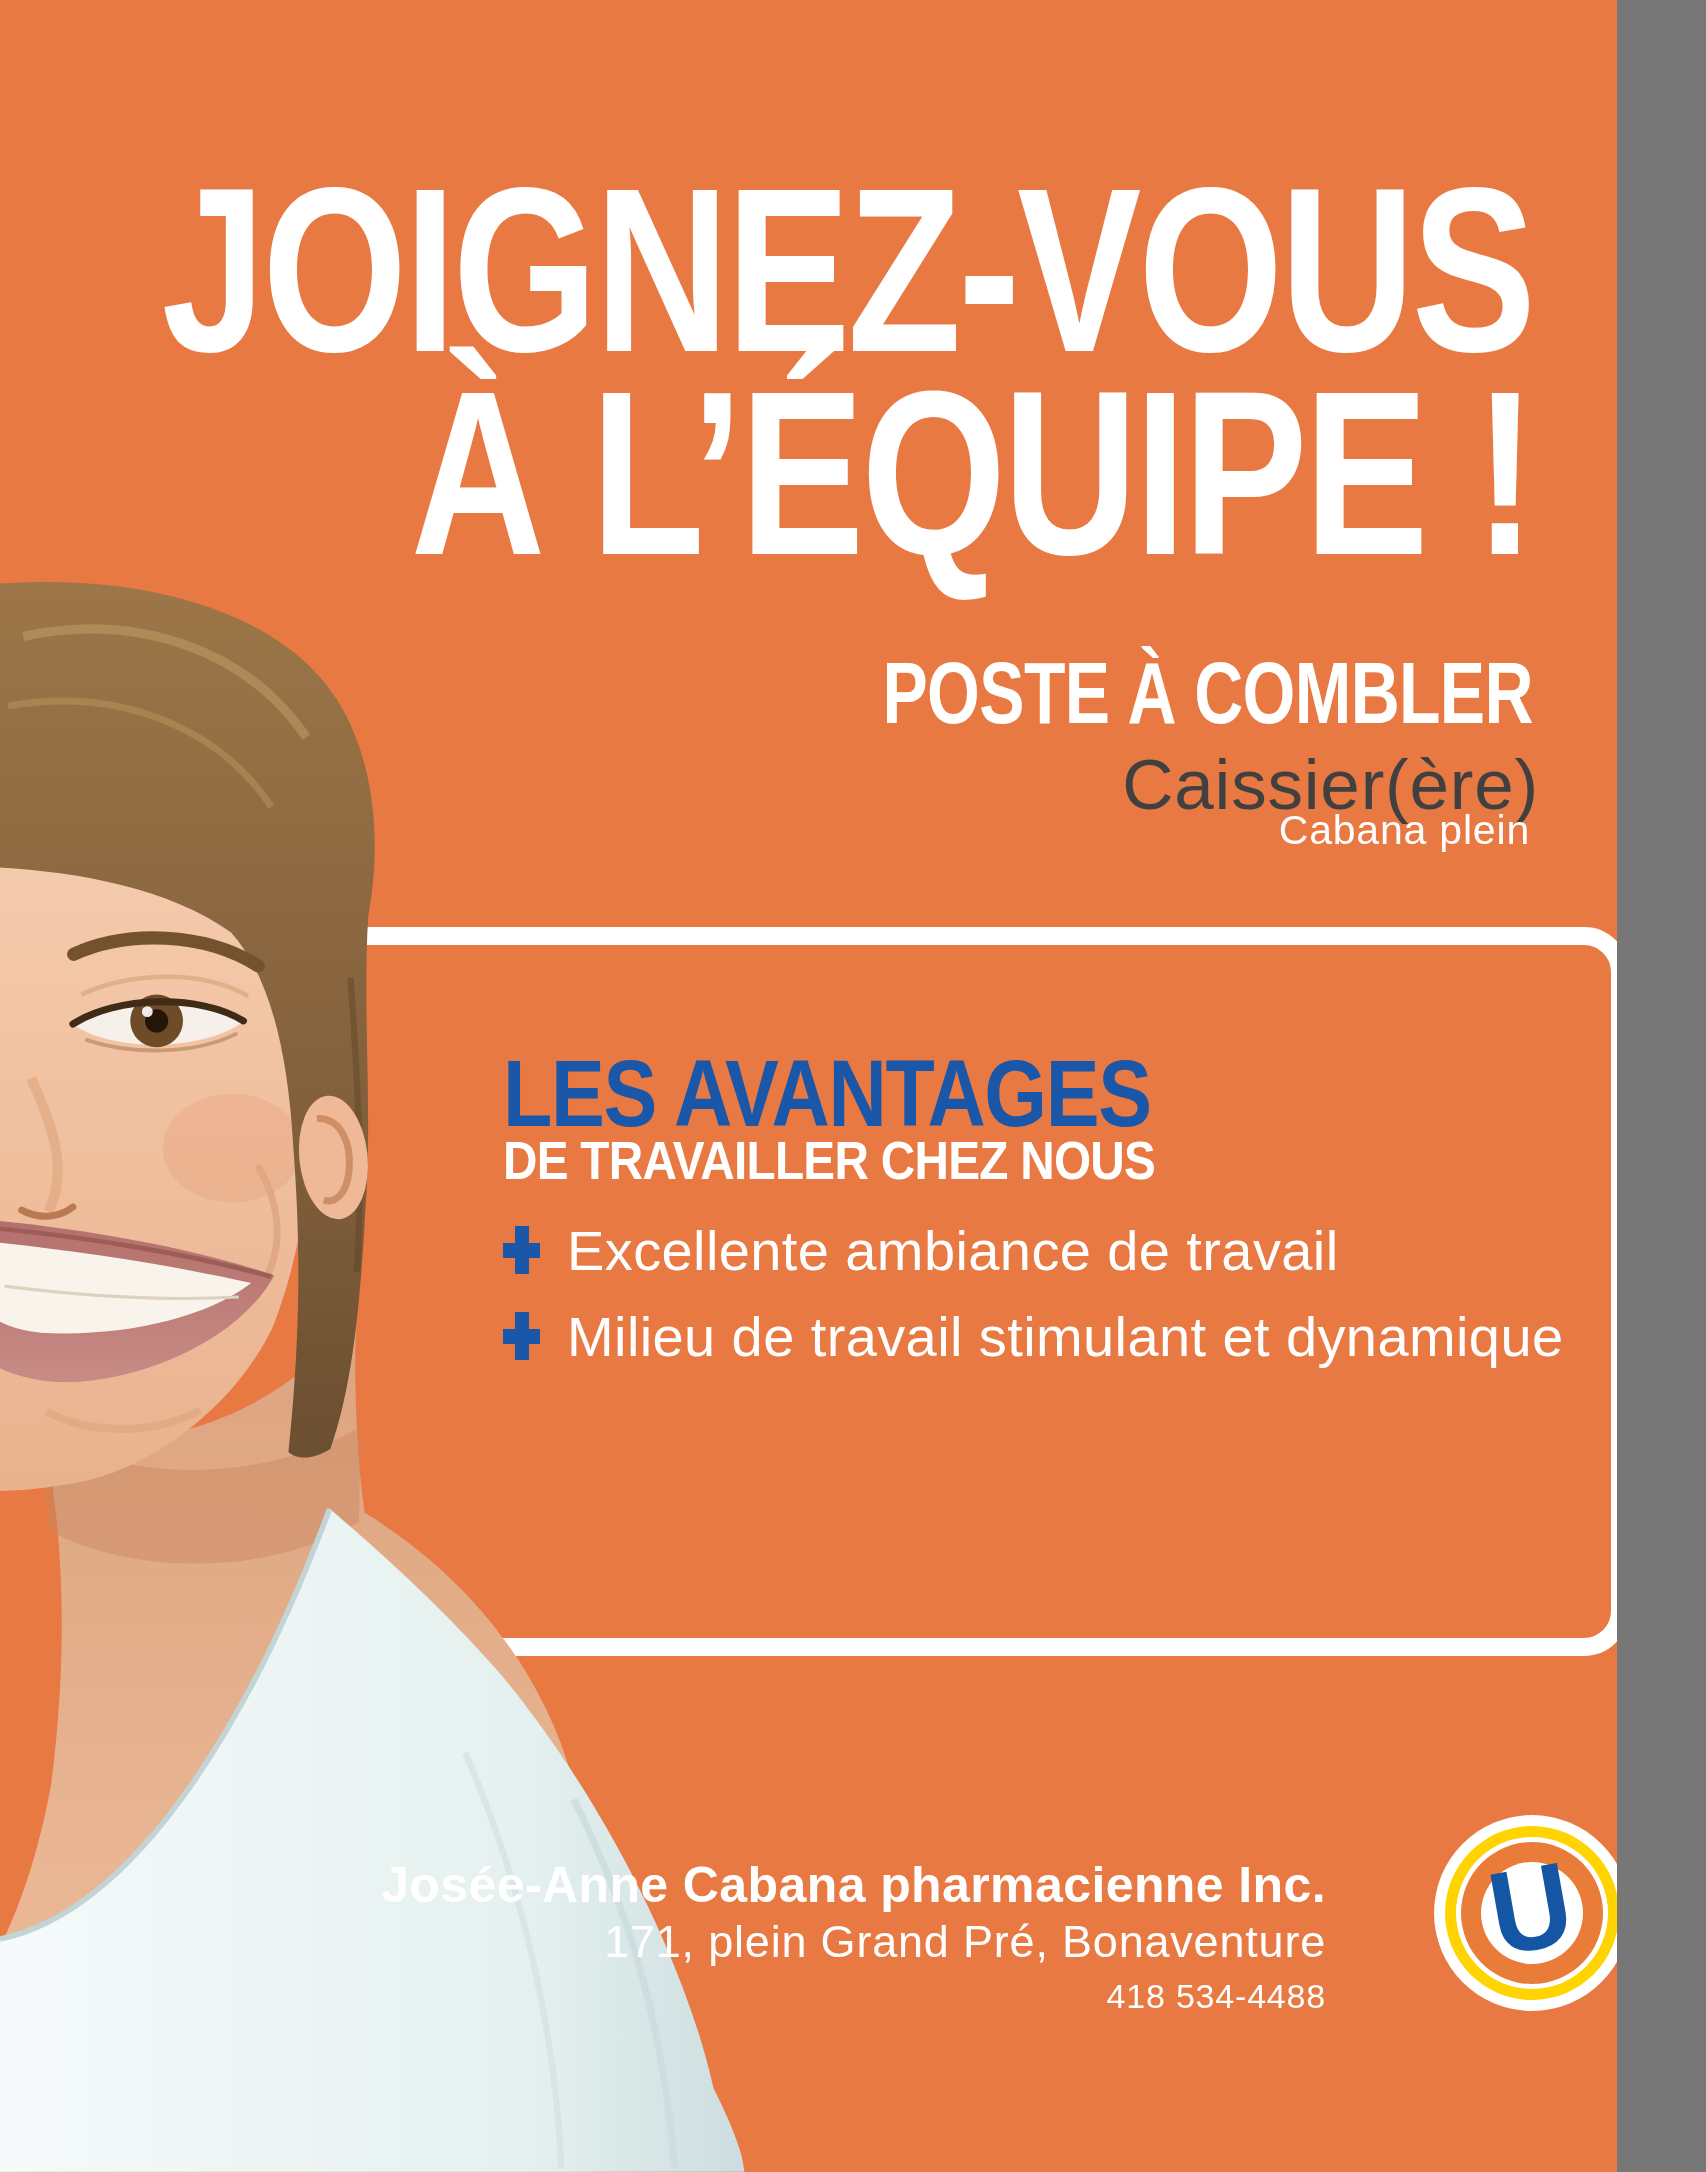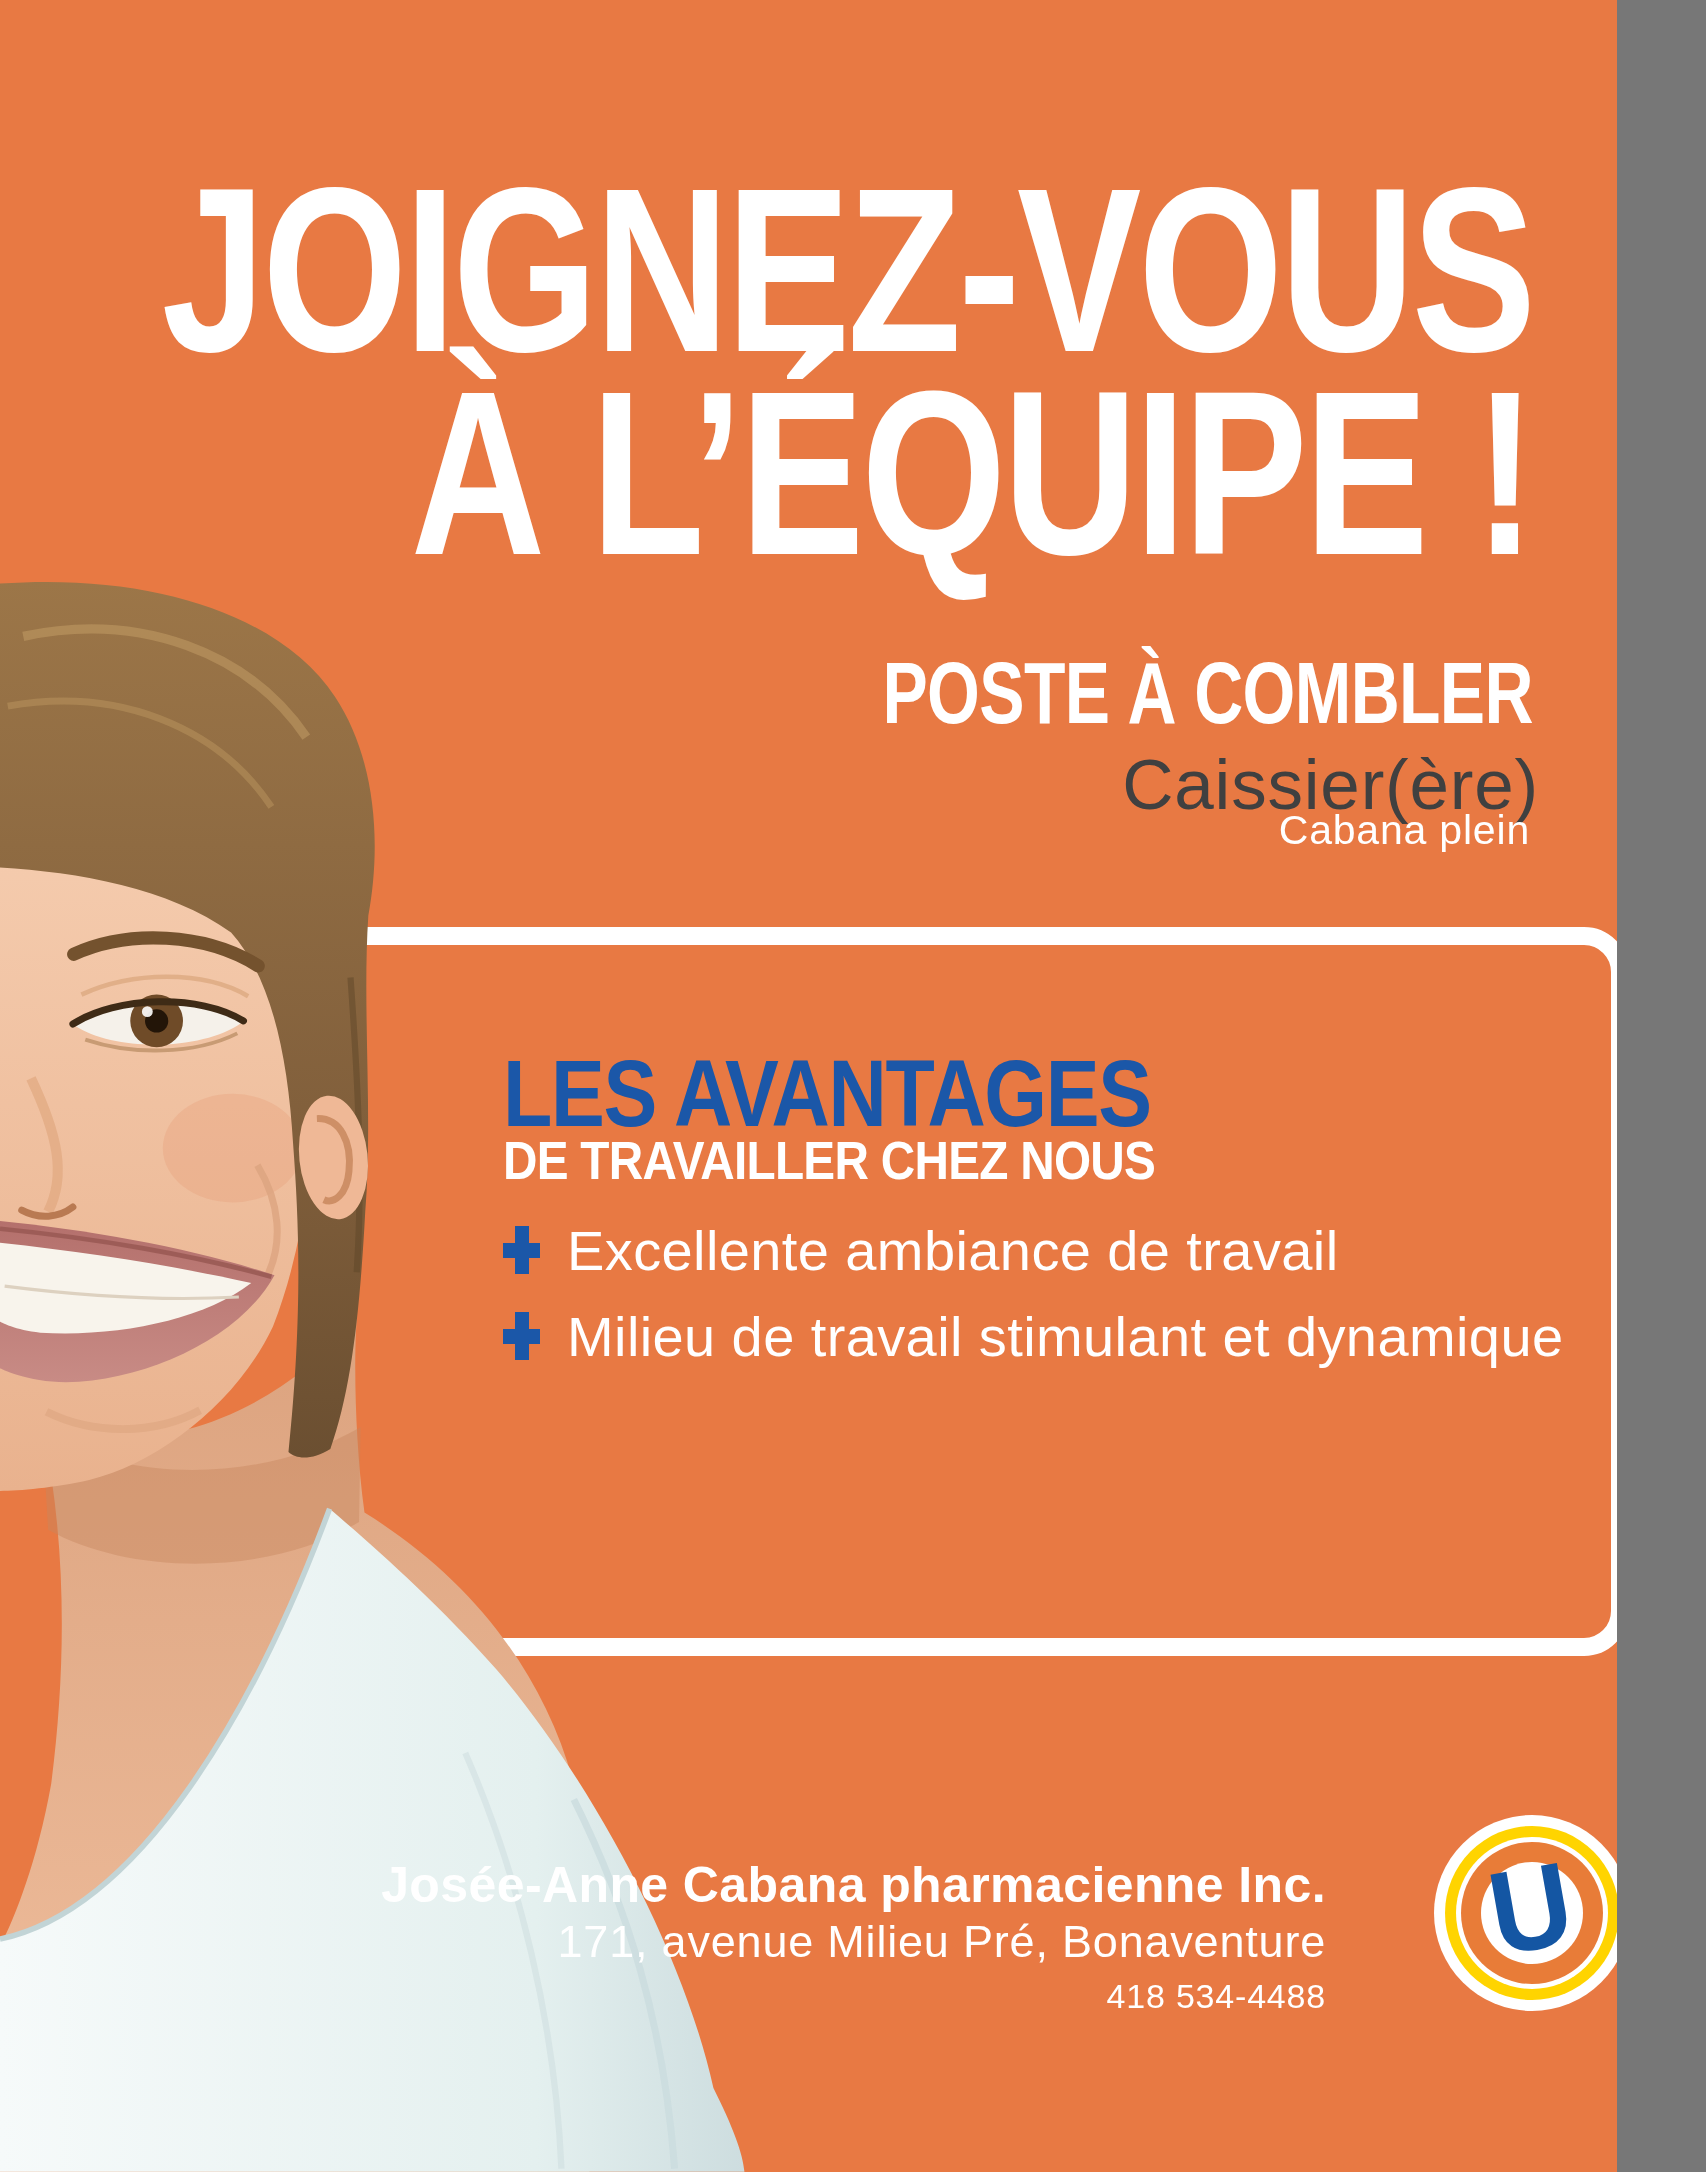--- a/index.html
+++ b/index.html
@@ -179,21 +179,21 @@
 
     <path fill="url(#gLip)" d="M 0,874 C 120,886 252,910 354,944 C 310,1024 190,1080 85,1082 C 35,1082 0,1064 0,1064 Z"></path>
     <path fill="#F8F4EC" d="M 0,902 C 112,914 226,932 324,954 C 262,1002 150,1024 52,1018 C 20,1015 0,1004 0,1004 Z"></path>
     <path fill="none" stroke="#DDD1C0" stroke-width="4" d="M 6,958 C 100,970 200,978 308,972"></path>
     <path fill="none" stroke="#9A5A54" stroke-width="6" opacity="0.9" d="M 0,884 C 122,896 250,918 350,946"></path>
     <path fill="none" stroke="#D9A27C" stroke-width="10" opacity="0.5" d="M 60,1120 C 120,1150 200,1150 258,1118"></path>
   </svg>
 
   <div class="contact">
     <div class="company">Josée-Anne Cabana pharmacienne Inc.</div>
-    <div class="address">171, avenue Milieu Pré, Bonaventure</div>
+    <div class="address">171, plein Grand Pré, Bonaventure</div>
     <div class="phone">418 534-4488</div>
   </div>
 
   <div class="logo">
     <div class="ring r-white-outer"></div>
     <div class="ring r-yellow"></div>
     <div class="ring r-white-2"></div>
     <div class="ring r-orange"></div>
     <div class="ring r-disc">
       <span class="u-letter">U</span>

